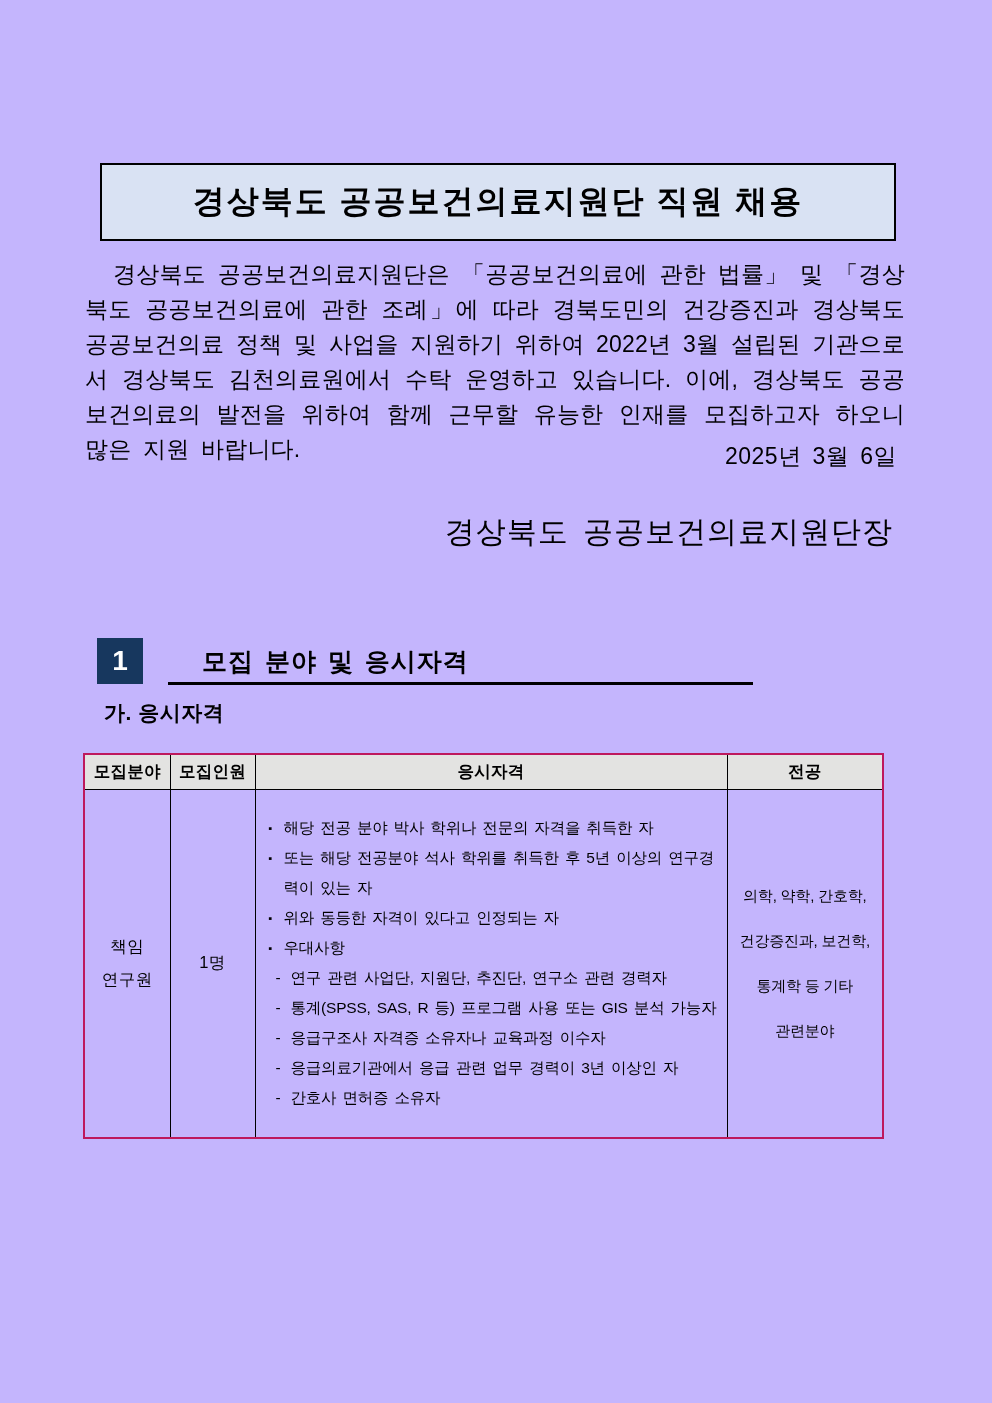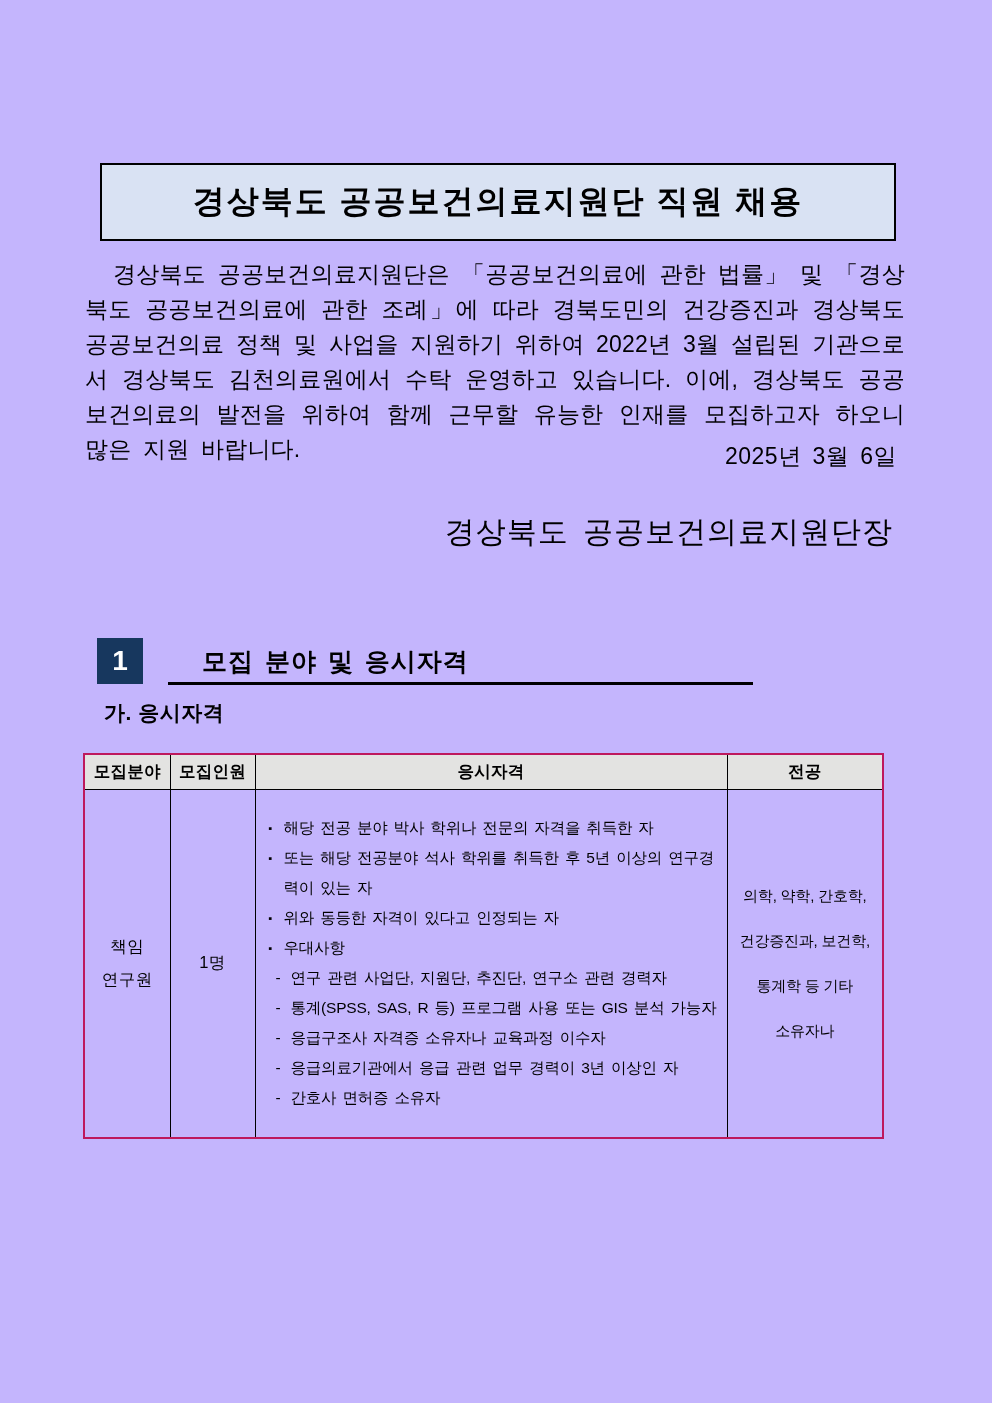--- a/index.html
+++ b/index.html
@@ -179,19 +179,19 @@
           </div>
           <div class="qual-item lvl2">
             <span class="marker">-</span>
             <span class="qtext">간호사 면허증 소유자</span>
           </div>
         </td>
         <td class="cell-major">
           <div class="mline">의학, 약학, 간호학,</div>
           <div class="mline">건강증진과, 보건학,</div>
           <div class="mline">통계학 등 기타</div>
-          <div class="mline">소유자나</div>
+          <div class="mline">관련분야</div>
         </td>
       </tr>
     </tbody>
   </table>
 
 </div>
 
 </body></html>

